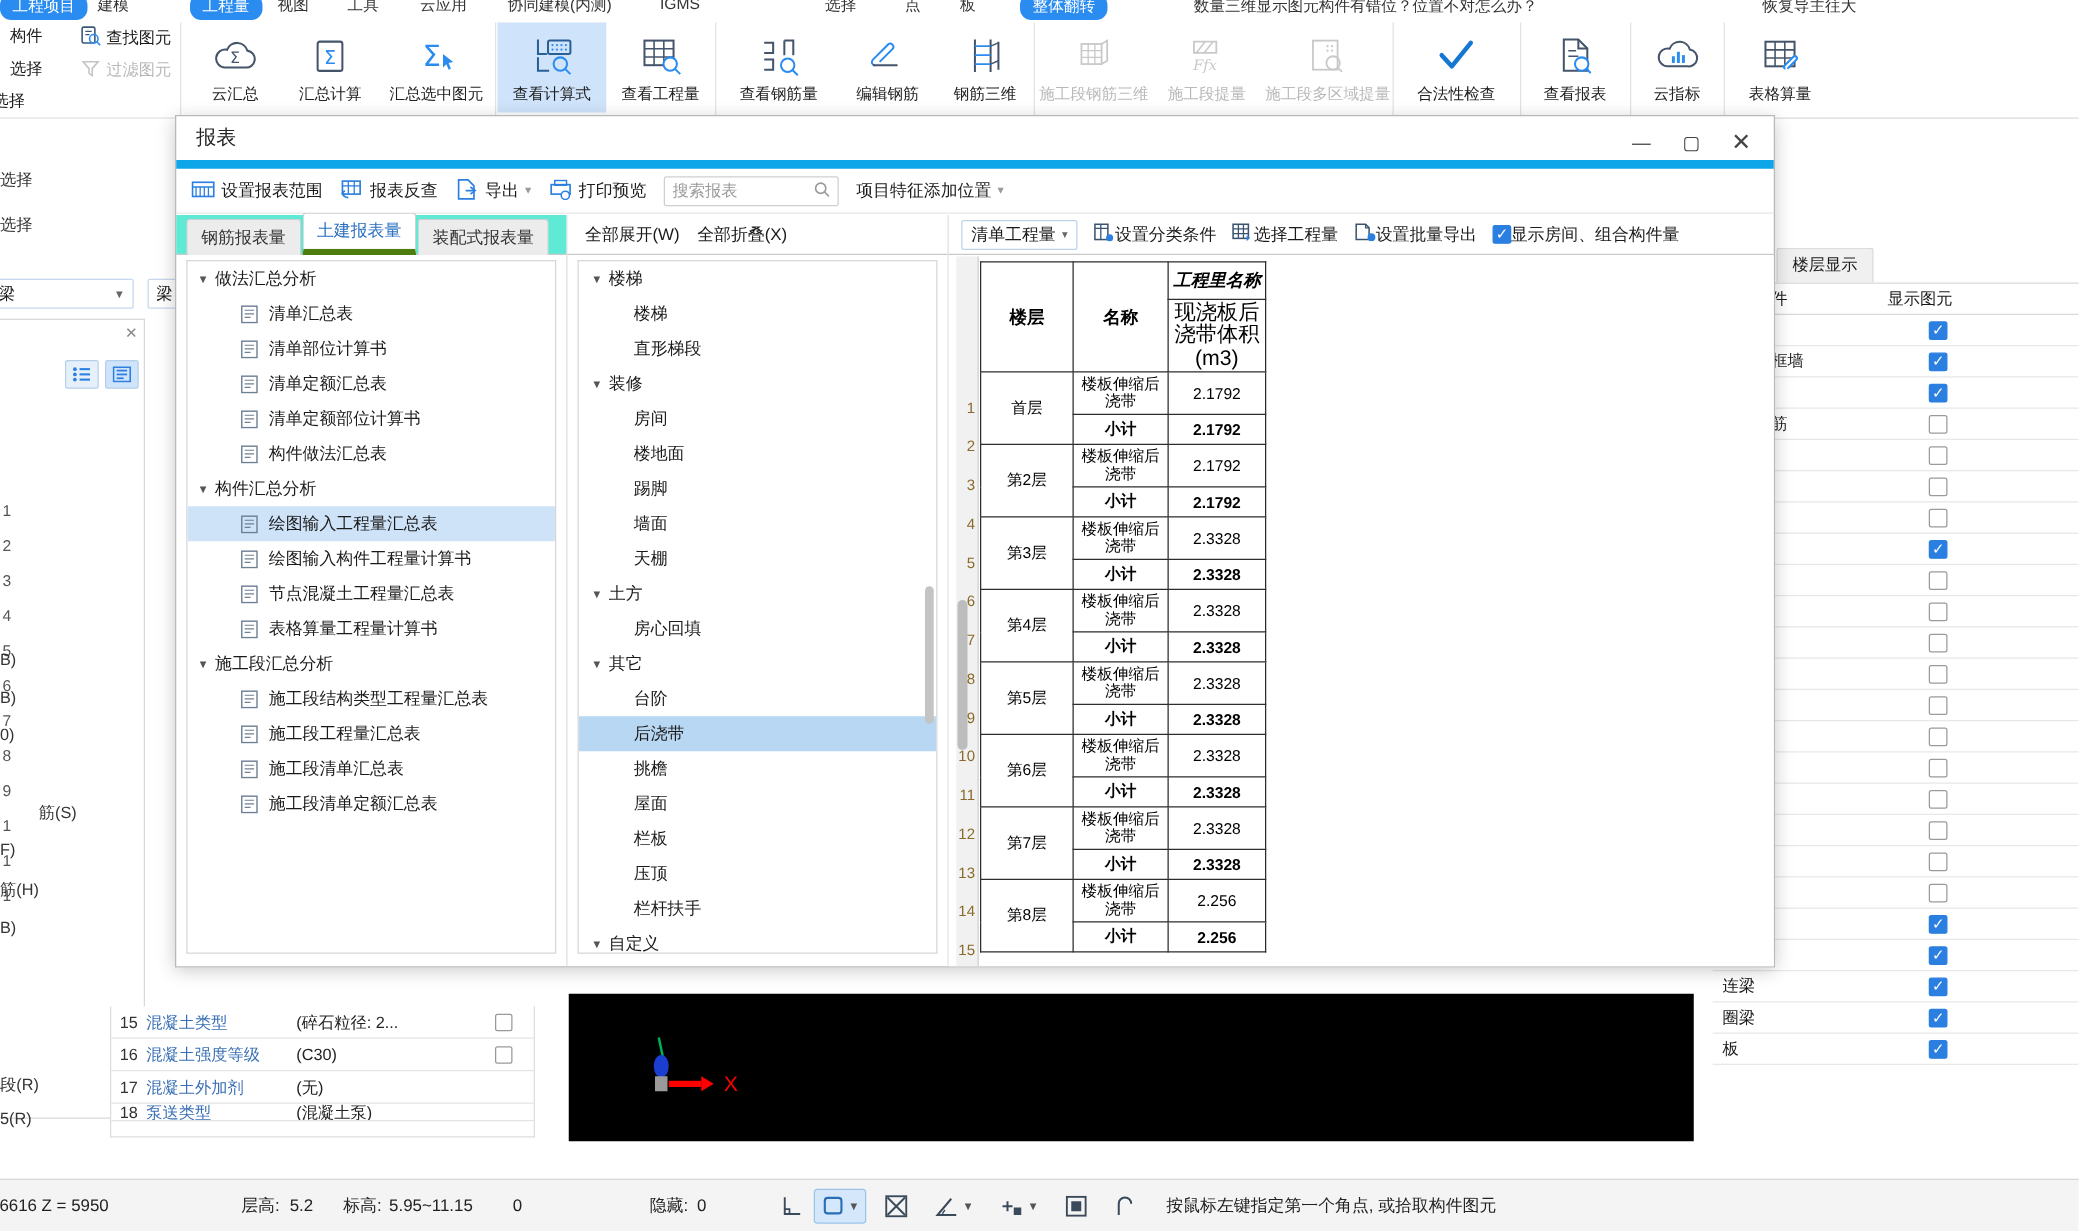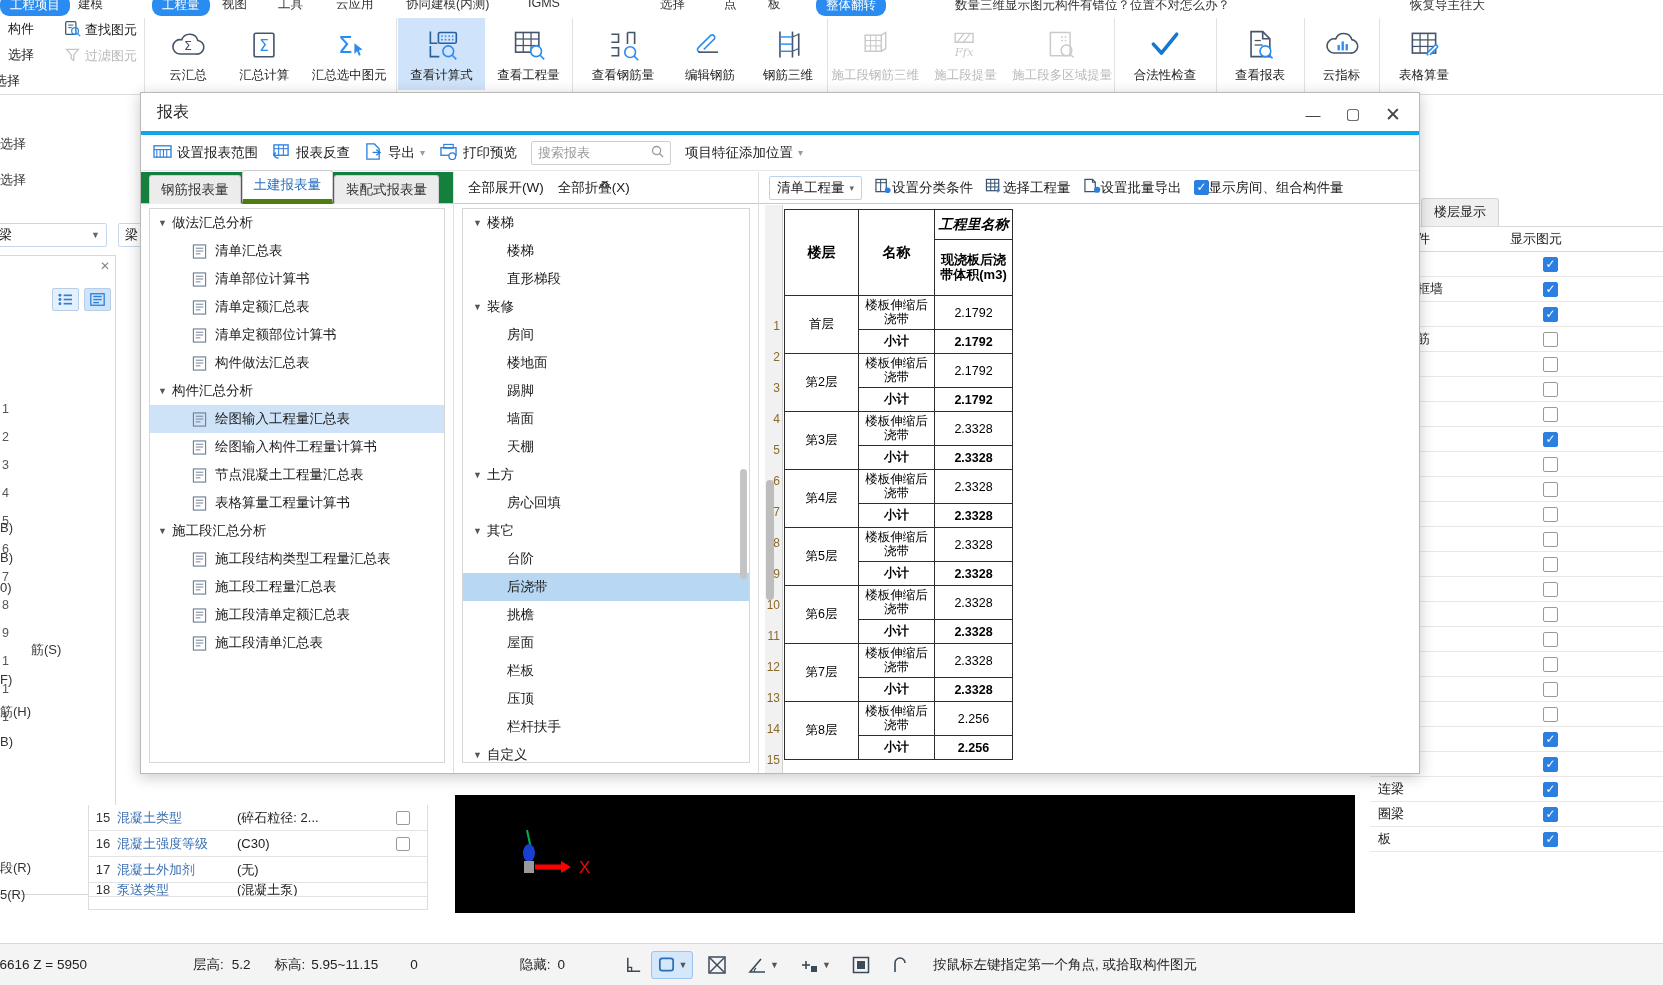--- a/index.html
+++ b/index.html
@@ -113,21 +113,21 @@
   .sb-tool.sel { background:#d4e7fb; border-color:#9cc4ea; }
 
   
   .modal {
     position:absolute; left:140px; top:92px; width:1280px; height:682px;
     background:#ffffff; border:1px solid #b9b9b9;
     box-shadow:0 3px 14px rgba(0,0,0,.22);
   }
   .modal-title {
     height:42px; display:flex; align-items:center; padding-left:16px;
-    font-size:16px; color:#222; border-bottom:4px solid #0ea5e9; position:relative;
+    font-size:16px; color:#222; border-bottom:7px solid #0ea5e9; position:relative;
   }
   .wbtns { position:absolute; right:6px; top:0; height:42px; display:flex; align-items:center; }
   .wbtn { width:40px; height:38px; display:flex; align-items:center; justify-content:center;
           color:#444; font-size:15px; }
   .modal-toolbar {
     height:36px; display:flex; align-items:center; gap:14px; padding:0 12px;
     border-bottom:1px solid #e7e7e7; font-size:13.5px;
   }
   .mt-item { display:flex; align-items:center; gap:5px; white-space:nowrap; }
   .mt-sep { color:#9a9a9a; font-size:10px; }
@@ -137,21 +137,21 @@
     position:relative; background:#fff;
   }
   .searchbox .mag { position:absolute; right:6px; color:#9a9a9a; }
 
   .modal-body { position:absolute; left:0; top:79px; right:0; bottom:0; display:flex; }
   .col-left { width:313px; border-right:1px solid #e0e0e0; position:relative; }
   .col-mid  { width:305px; border-right:1px solid #e0e0e0; position:relative; }
   .col-right{ flex:1; position:relative; }
 
   .tabstrip { display:flex; height:32px; align-items:flex-end; padding-left:8px; gap:1px;
-              border-bottom:1px solid #c9c9c9; background:#15803d; }
+              border-bottom:1px solid #c9c9c9; background:#5eead4; }
   .ttab { padding:5px 11px; font-size:13.5px; background:#ececec; border:1px solid #cfcfcf;
           border-bottom:none; border-radius:3px 3px 0 0; color:#333; position:relative; top:1px;}
   .ttab.active { background:#fff; color:#2a6fc0; border-bottom:5px solid #4d7c0f;font-family:Liberation Serif, serif; }
 
   .treebox { position:absolute; left:8px; top:36px; right:8px; bottom:10px;
              border:1px solid #d6d6d6; background:#fff; overflow:hidden; }
   .tnode { height:28px; display:flex; align-items:center; font-size:13.5px; white-space:nowrap; }
   .tnode.grp { padding-left:8px; }
   .tnode.leaf { padding-left:42px; }
   .tnode.sel { background:#cfe3f8; }
@@ -177,21 +177,21 @@
 
   .reportarea { position:absolute; left:0; top:33px; right:0; bottom:0; background:#fff; overflow:hidden; }
   .rowgutter { position:absolute; left:6px; top:0; width:18px; bottom:0; background:#f1f1f1;
                border-right:1px solid #d0d0d0;}
   .gutnum { position:absolute; left:6px; width:18px; text-align:right; padding-right:3px;
             font-size:12px; color:#8a6a2a; }
   .rpt-table { position:absolute; left:25px; top:4px; border-collapse:collapse; }
   .rpt-table td, .rpt-table th { border:1px solid #2d2d2d; font-size:12.5px; text-align:center;
             padding:1px 2px; color:#000; }
   .rpt-table .hcell { font-weight:bold; font-size:14px; }
-  .rpt-table .unit { font-weight:bold; font-size:13px; line-height:1.08; }
+  .rpt-table .unit { font-weight:normal; font-size:17px; line-height:1.08; }
   .rpt-table .sub { font-weight:bold; }
   .c-floor { width:74px; }
   .c-name  { width:76px; line-height:1.08; }
   .c-val   { width:78px; }
   .rpt-scroll { position:absolute; left:7px; top:275px; width:8px; height:120px;
                 background:#bdbdbd; border-radius:4px; }
 </style>
 </head>
 <body>
 
@@ -999,32 +999,32 @@
             </div>
             <div class="tnode leaf">
               <span class="docicon">
                 <svg width="15" height="15" viewBox="0 0 16 16">
                   <rect x="1.5" y="1" width="13" height="14" fill="none" stroke="#6d7f93" stroke-width="1.2"></rect>
                   <line x1="4" y1="4.5" x2="12" y2="4.5" stroke="#6d7f93" stroke-width="1"></line>
                   <line x1="4" y1="7.5" x2="12" y2="7.5" stroke="#6d7f93" stroke-width="1"></line>
                   <line x1="4" y1="10.5" x2="9" y2="10.5" stroke="#6d7f93" stroke-width="1"></line>
                 </svg>
               </span>
-              <span>施工段清单定额汇总表</span>
+              <span>施工段清单汇总表</span>
             </div>
             <div class="tnode leaf">
               <span class="docicon">
                 <svg width="15" height="15" viewBox="0 0 16 16">
                   <rect x="1.5" y="1" width="13" height="14" fill="none" stroke="#6d7f93" stroke-width="1.2"></rect>
                   <line x1="4" y1="4.5" x2="12" y2="4.5" stroke="#6d7f93" stroke-width="1"></line>
                   <line x1="4" y1="7.5" x2="12" y2="7.5" stroke="#6d7f93" stroke-width="1"></line>
                   <line x1="4" y1="10.5" x2="9" y2="10.5" stroke="#6d7f93" stroke-width="1"></line>
                 </svg>
               </span>
-              <span>施工段清单汇总表</span>
+              <span>施工段清单定额汇总表</span>
             </div>
           </div>
       </div>
 
       <div class="col-mid">
         <div class="midhead">
           <span>全部展开(W)</span>
           <span>全部折叠(X)</span>
         </div>
         <div class="midtree" id="mid-tree">

